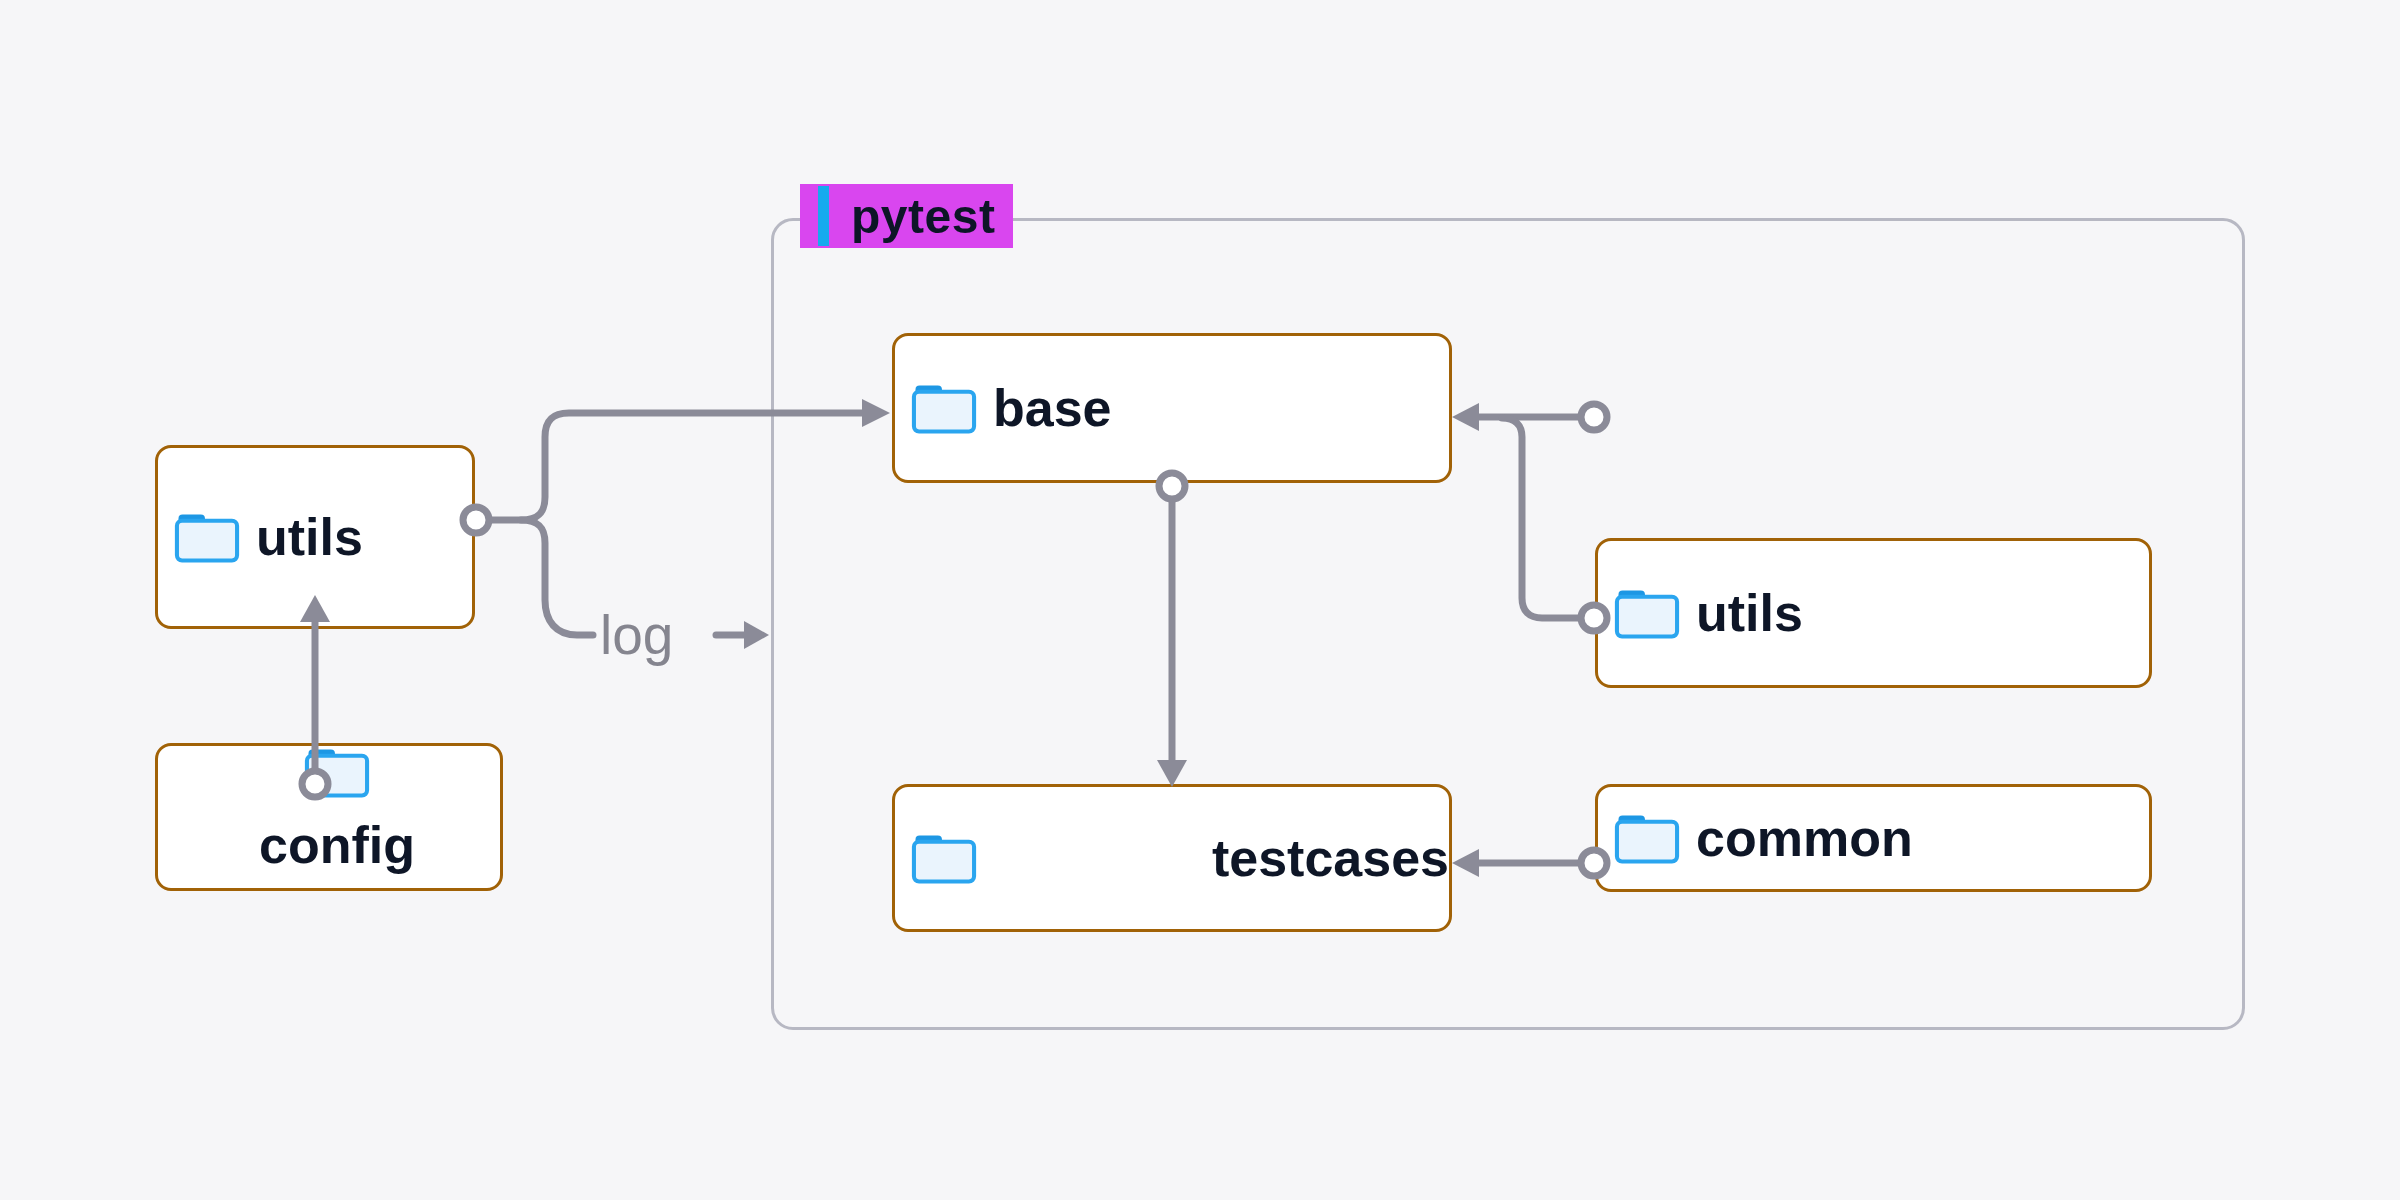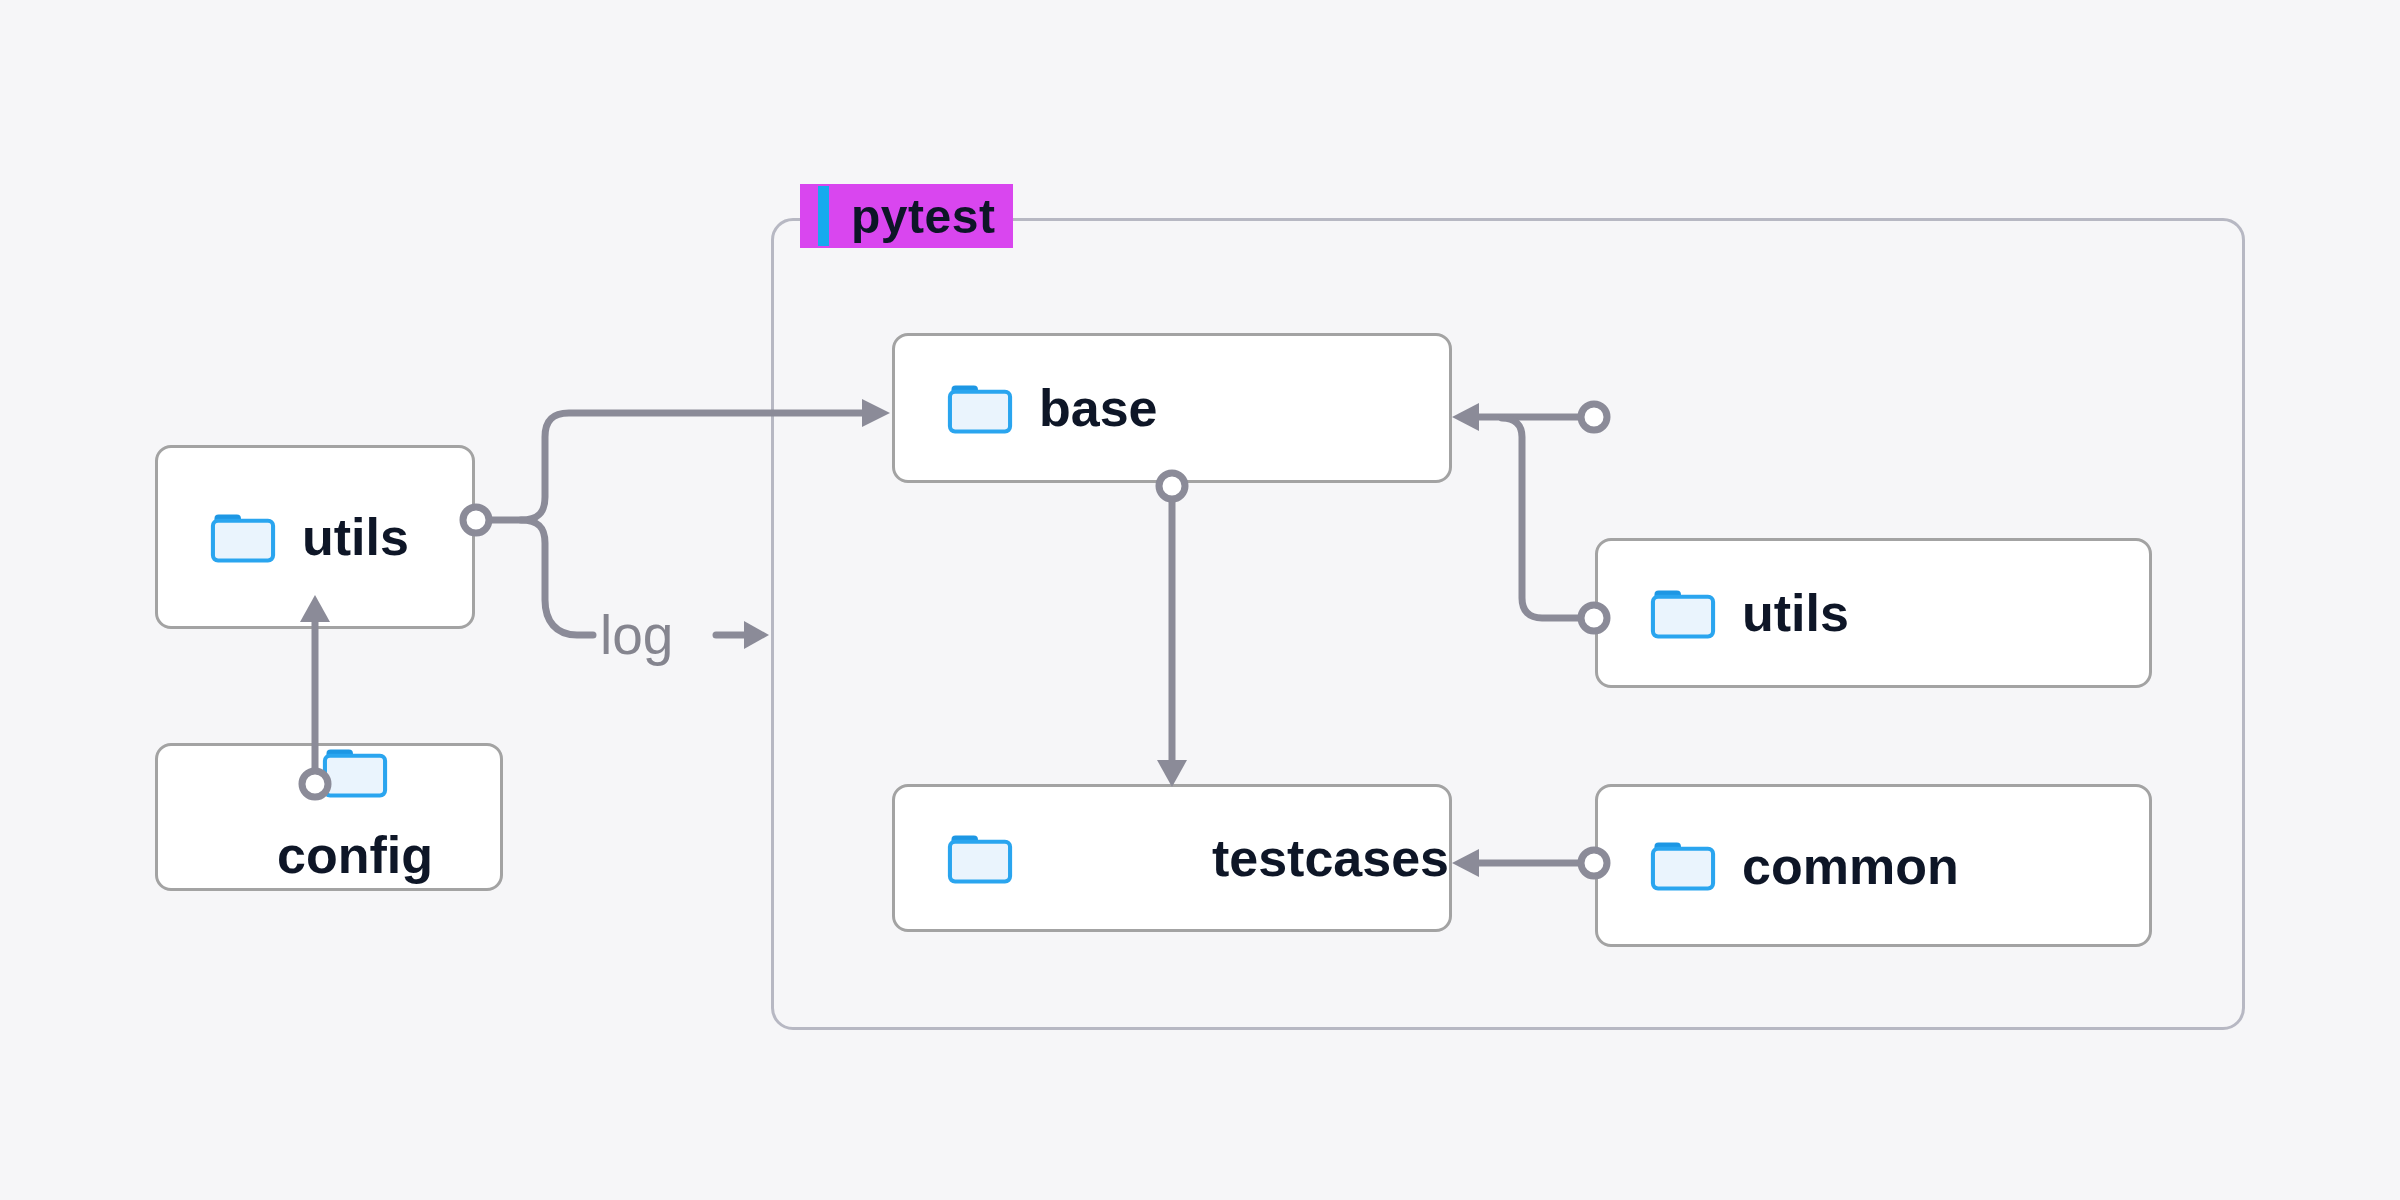--- a/index.html
+++ b/index.html
@@ -22,33 +22,33 @@
     position: absolute; left: 800px; top: 184px; height: 64px;
     display: flex; align-items: center; gap: 22px;
     background: #d946ef; padding: 0 18px;
   }
   .group-label .bar { width: 11px; height: 60px; flex: none; }
   .group-label .text { font-size: 48px; font-weight: 700; color: #0d1527; letter-spacing: 0.5px; }
 
   
   .node {
     position: absolute; box-sizing: border-box;
-    background: #ffffff; border: 3px solid #a3a3a3; border-radius: 16px;
-    display: flex; align-items: center; gap: 26px; padding-left: 52px;
+    background: #ffffff; border: 3px solid #a16207; border-radius: 16px;
+    display: flex; align-items: center; gap: 16px; padding-left: 16px;
   }
   .node .label { font-size: 52px; font-weight: 700; color: #0e1627; white-space: nowrap; }
   .folder { width: 66px; height: 53px; flex: none; }
 
   #node-utils     { left: 155px;  top: 445px; width: 320px; height: 184px; }
   #node-config    { left: 155px;  top: 743px; width: 348px; height: 148px; flex-direction: column; }
   #node-base      { left: 892px;  top: 333px; width: 560px; height: 150px; }
   #node-testcases { left: 892px;  top: 784px; width: 560px; height: 148px; justify-content: space-between; }
   #node-pymilvus  { left: 1595px; top: 333px; width: 557px; height: 150px; }
   #node-check     { left: 1595px; top: 538px; width: 557px; height: 150px; }
-  #node-common    { left: 1595px; top: 784px; width: 557px; height: 163px; }
+  #node-common    { left: 1595px; top: 784px; width: 557px; height: 108px; }
 
   
   svg.edges { position: absolute; left: 0; top: 0; width: 2400px; height: 1200px; pointer-events: none; }
   .edge-line { fill: none; stroke: #8b8b98; stroke-width: 7; stroke-linecap: round; }
   .edge-head { fill: #8b8b98; stroke: none; }
   .edge-dot  { fill: #ffffff; stroke: #8b8b98; stroke-width: 7; }
 
   
   .log-label {
     position: absolute; left: 600px; top: 602px;

